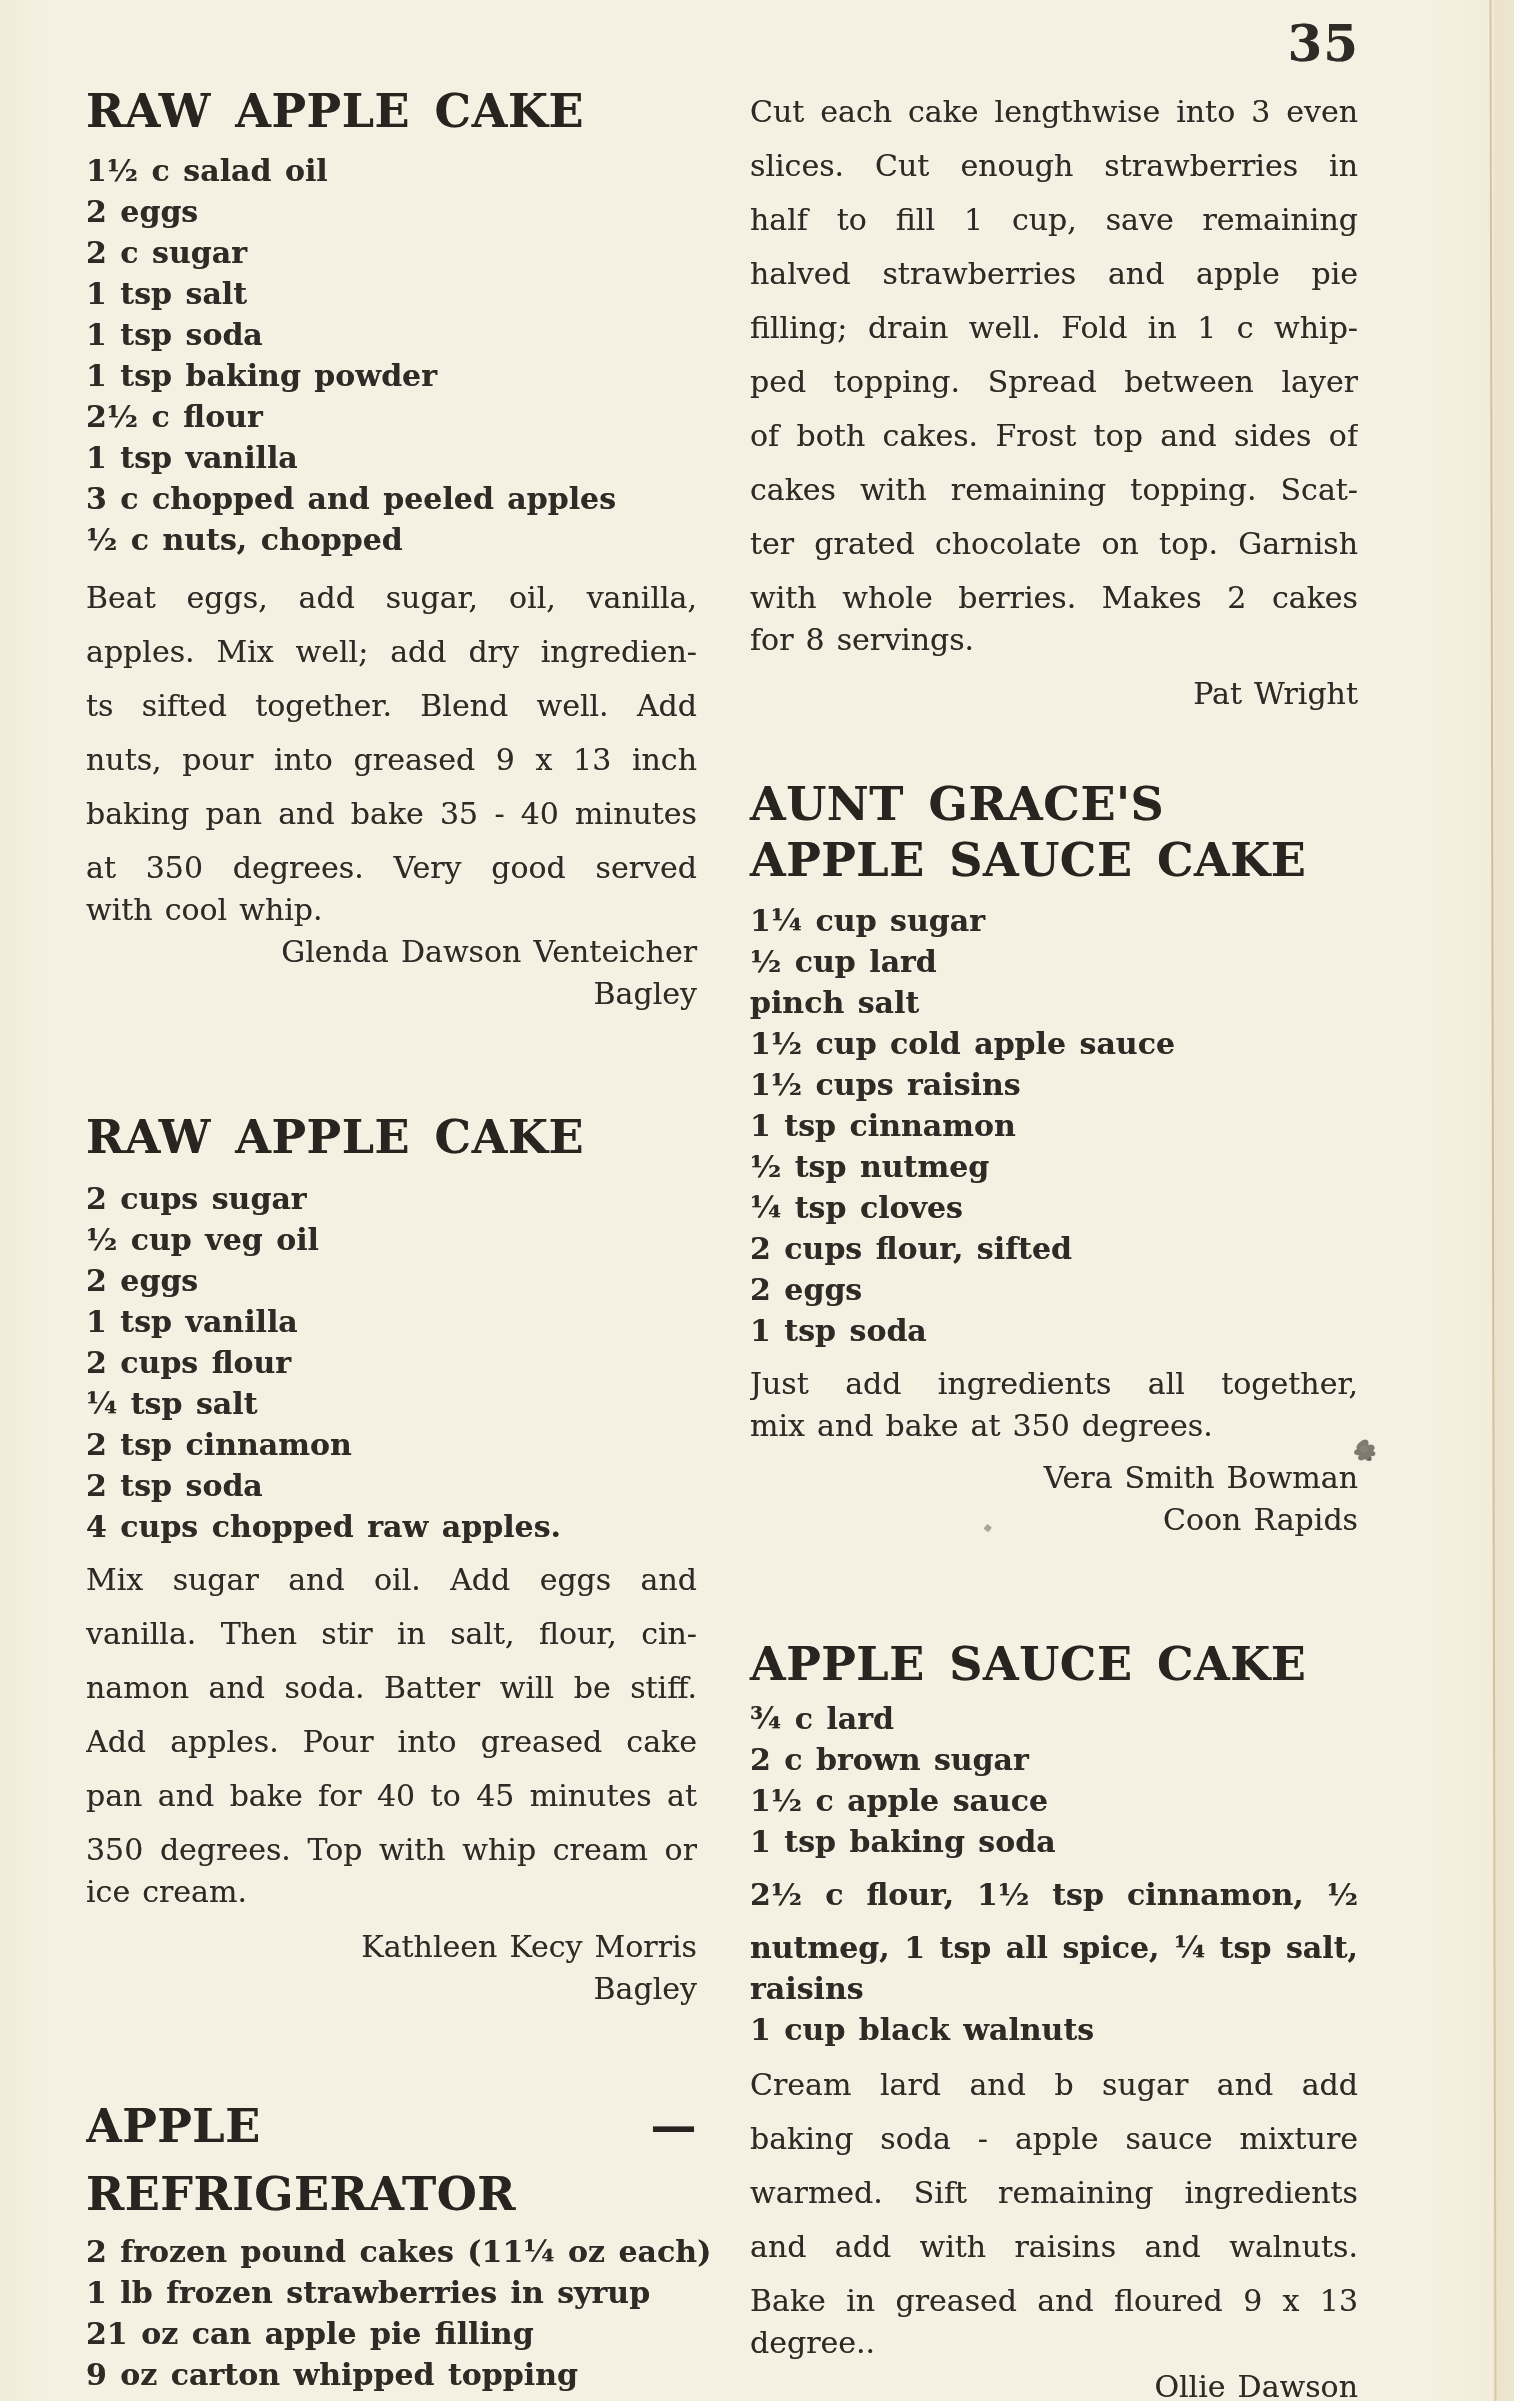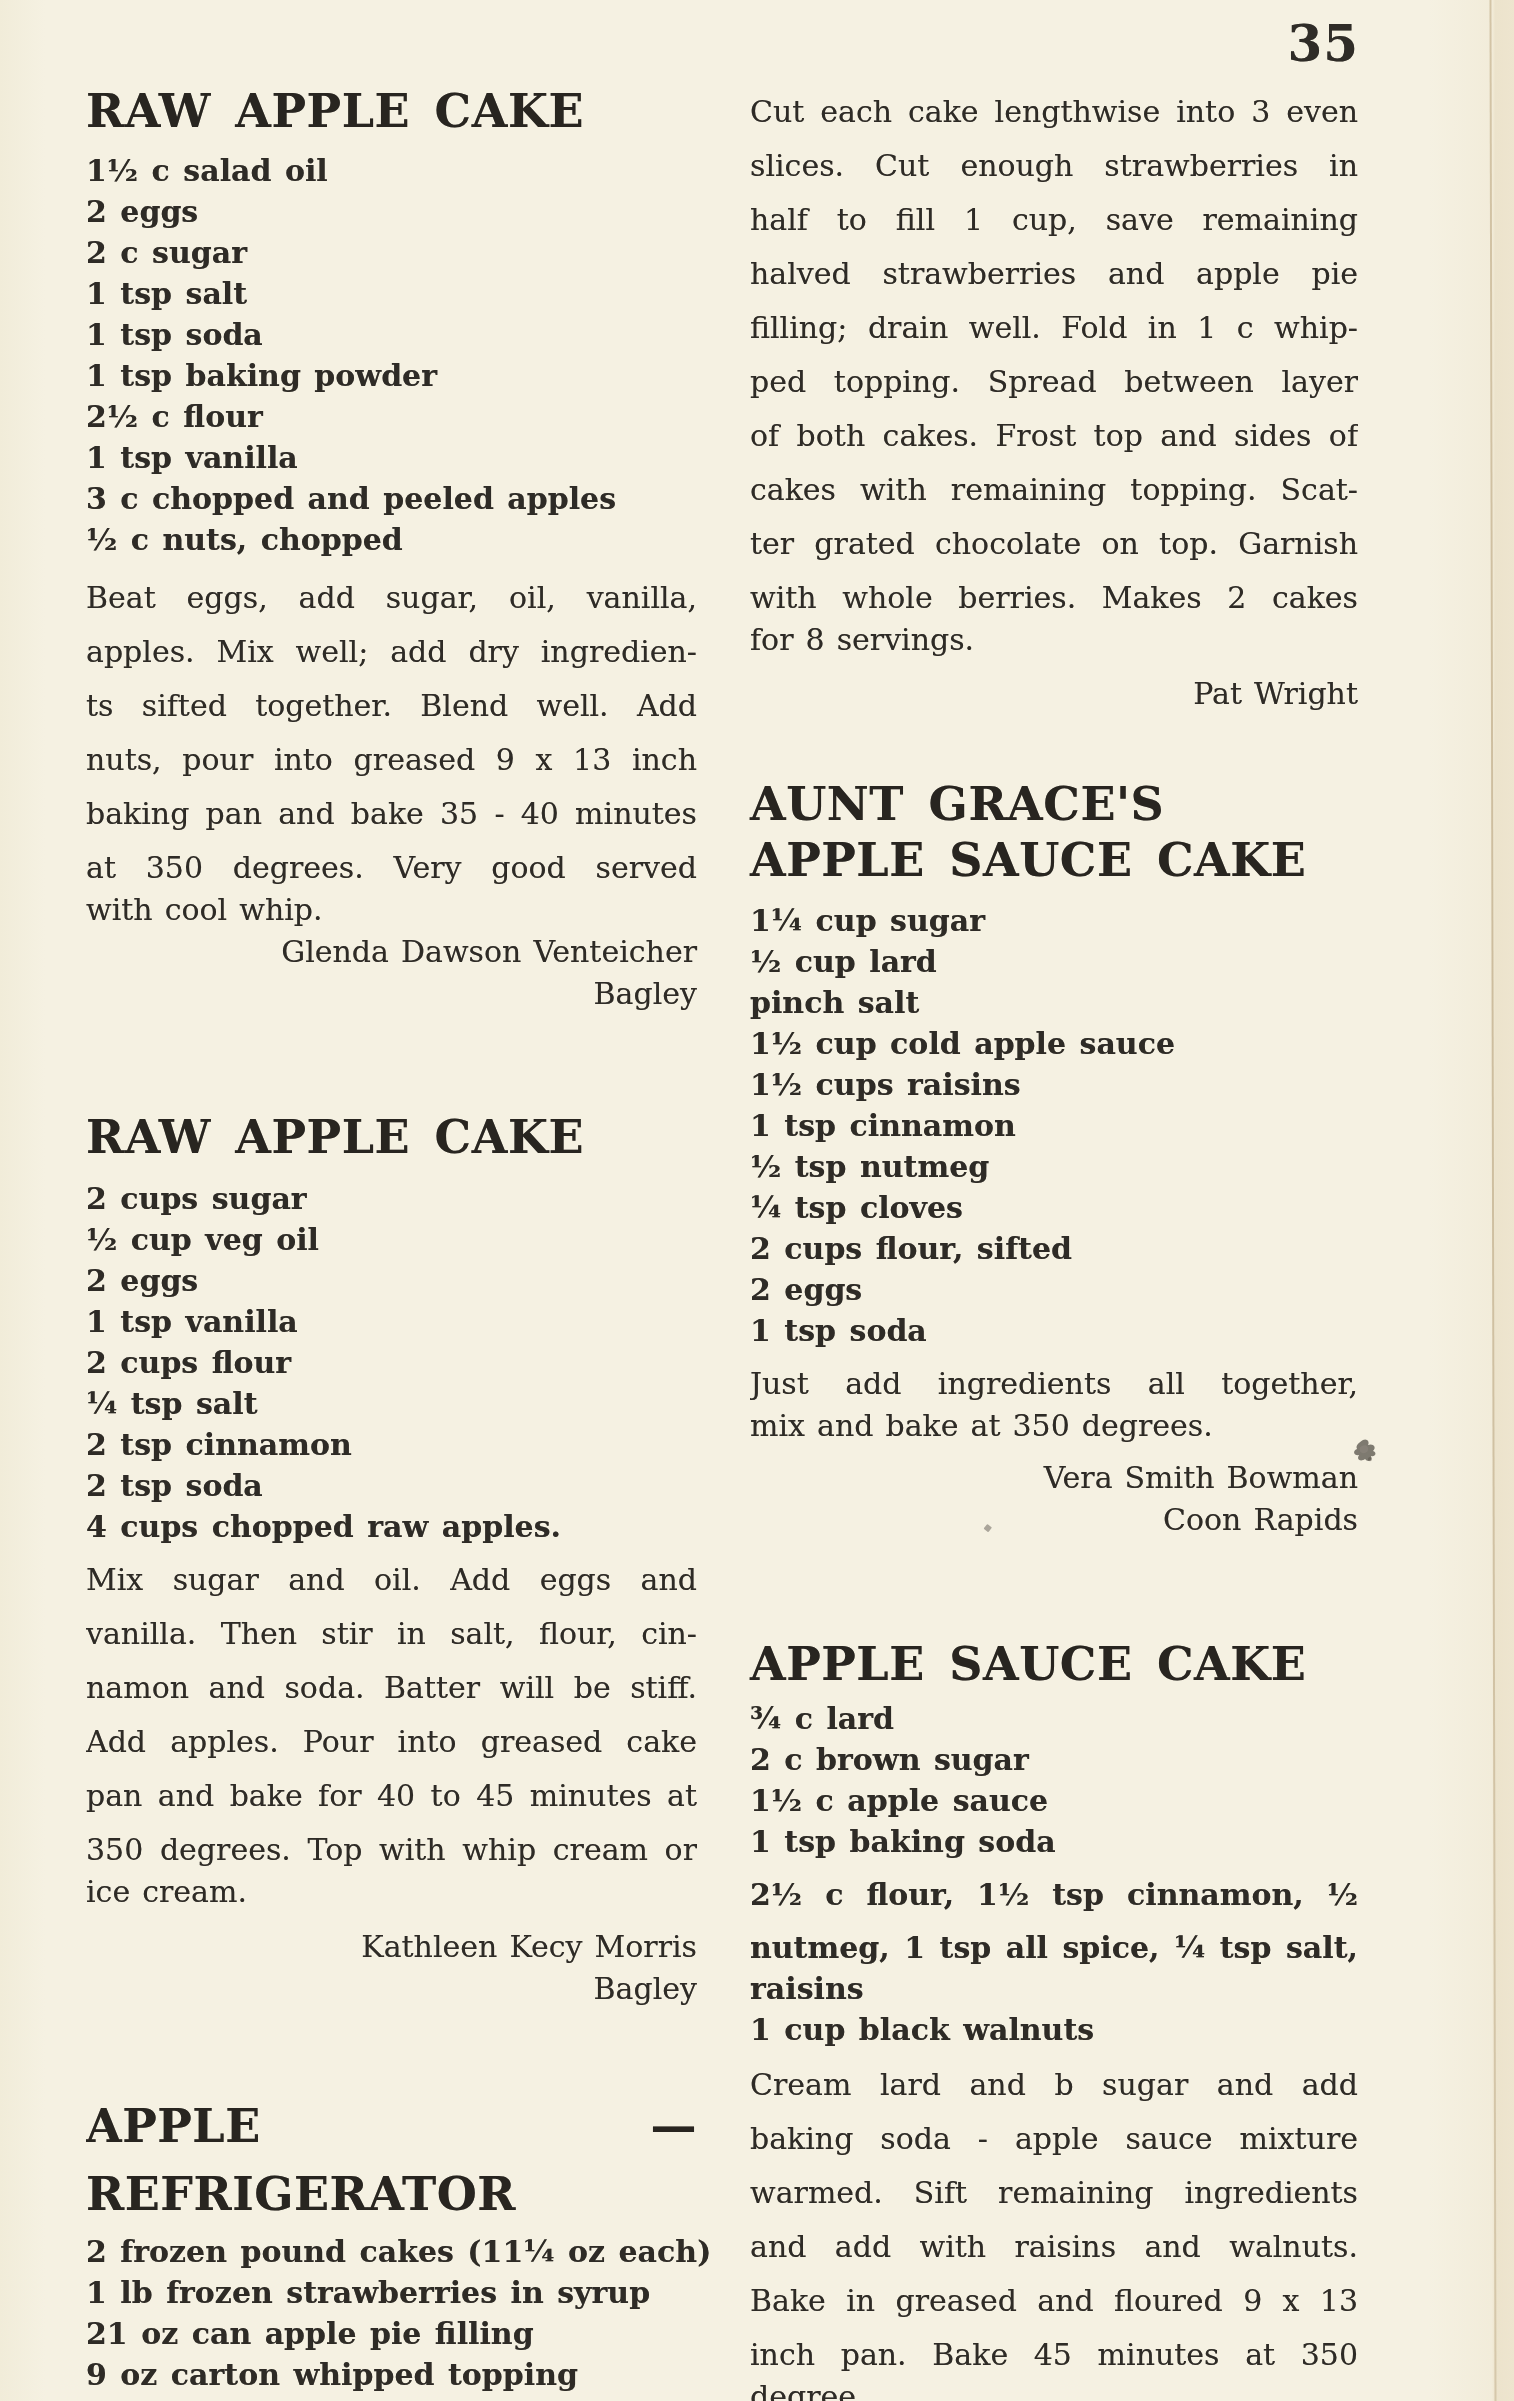--- a/index.html
+++ b/index.html
@@ -227,21 +227,20 @@
         <div class="line jline">nutmeg, 1 tsp all spice, ¼ tsp salt, 1 c</div>
         <div class="line">raisins</div>
         <div class="line">1 cup black walnuts</div>
       </div>
       <div class="block paragraph">
         <div class="line jline">Cream lard and b sugar and add</div>
         <div class="line jline">baking soda - apple sauce mixture</div>
         <div class="line jline">warmed. Sift remaining ingredients</div>
         <div class="line jline">and add with raisins and walnuts.</div>
         <div class="line jline">Bake in greased and floured 9 x 13</div>
-        <div class="line jline">inch pan. Bake 45 minutes at 350</div>
         <div class="line">degree..</div>
       </div>
       <div class="block byline">
         <div class="line">Ollie Dawson</div>
         <div class="line">By Glenda Venteicher</div>
       </div>
     </div>
 
   <div id="page-edge"></div>
 

